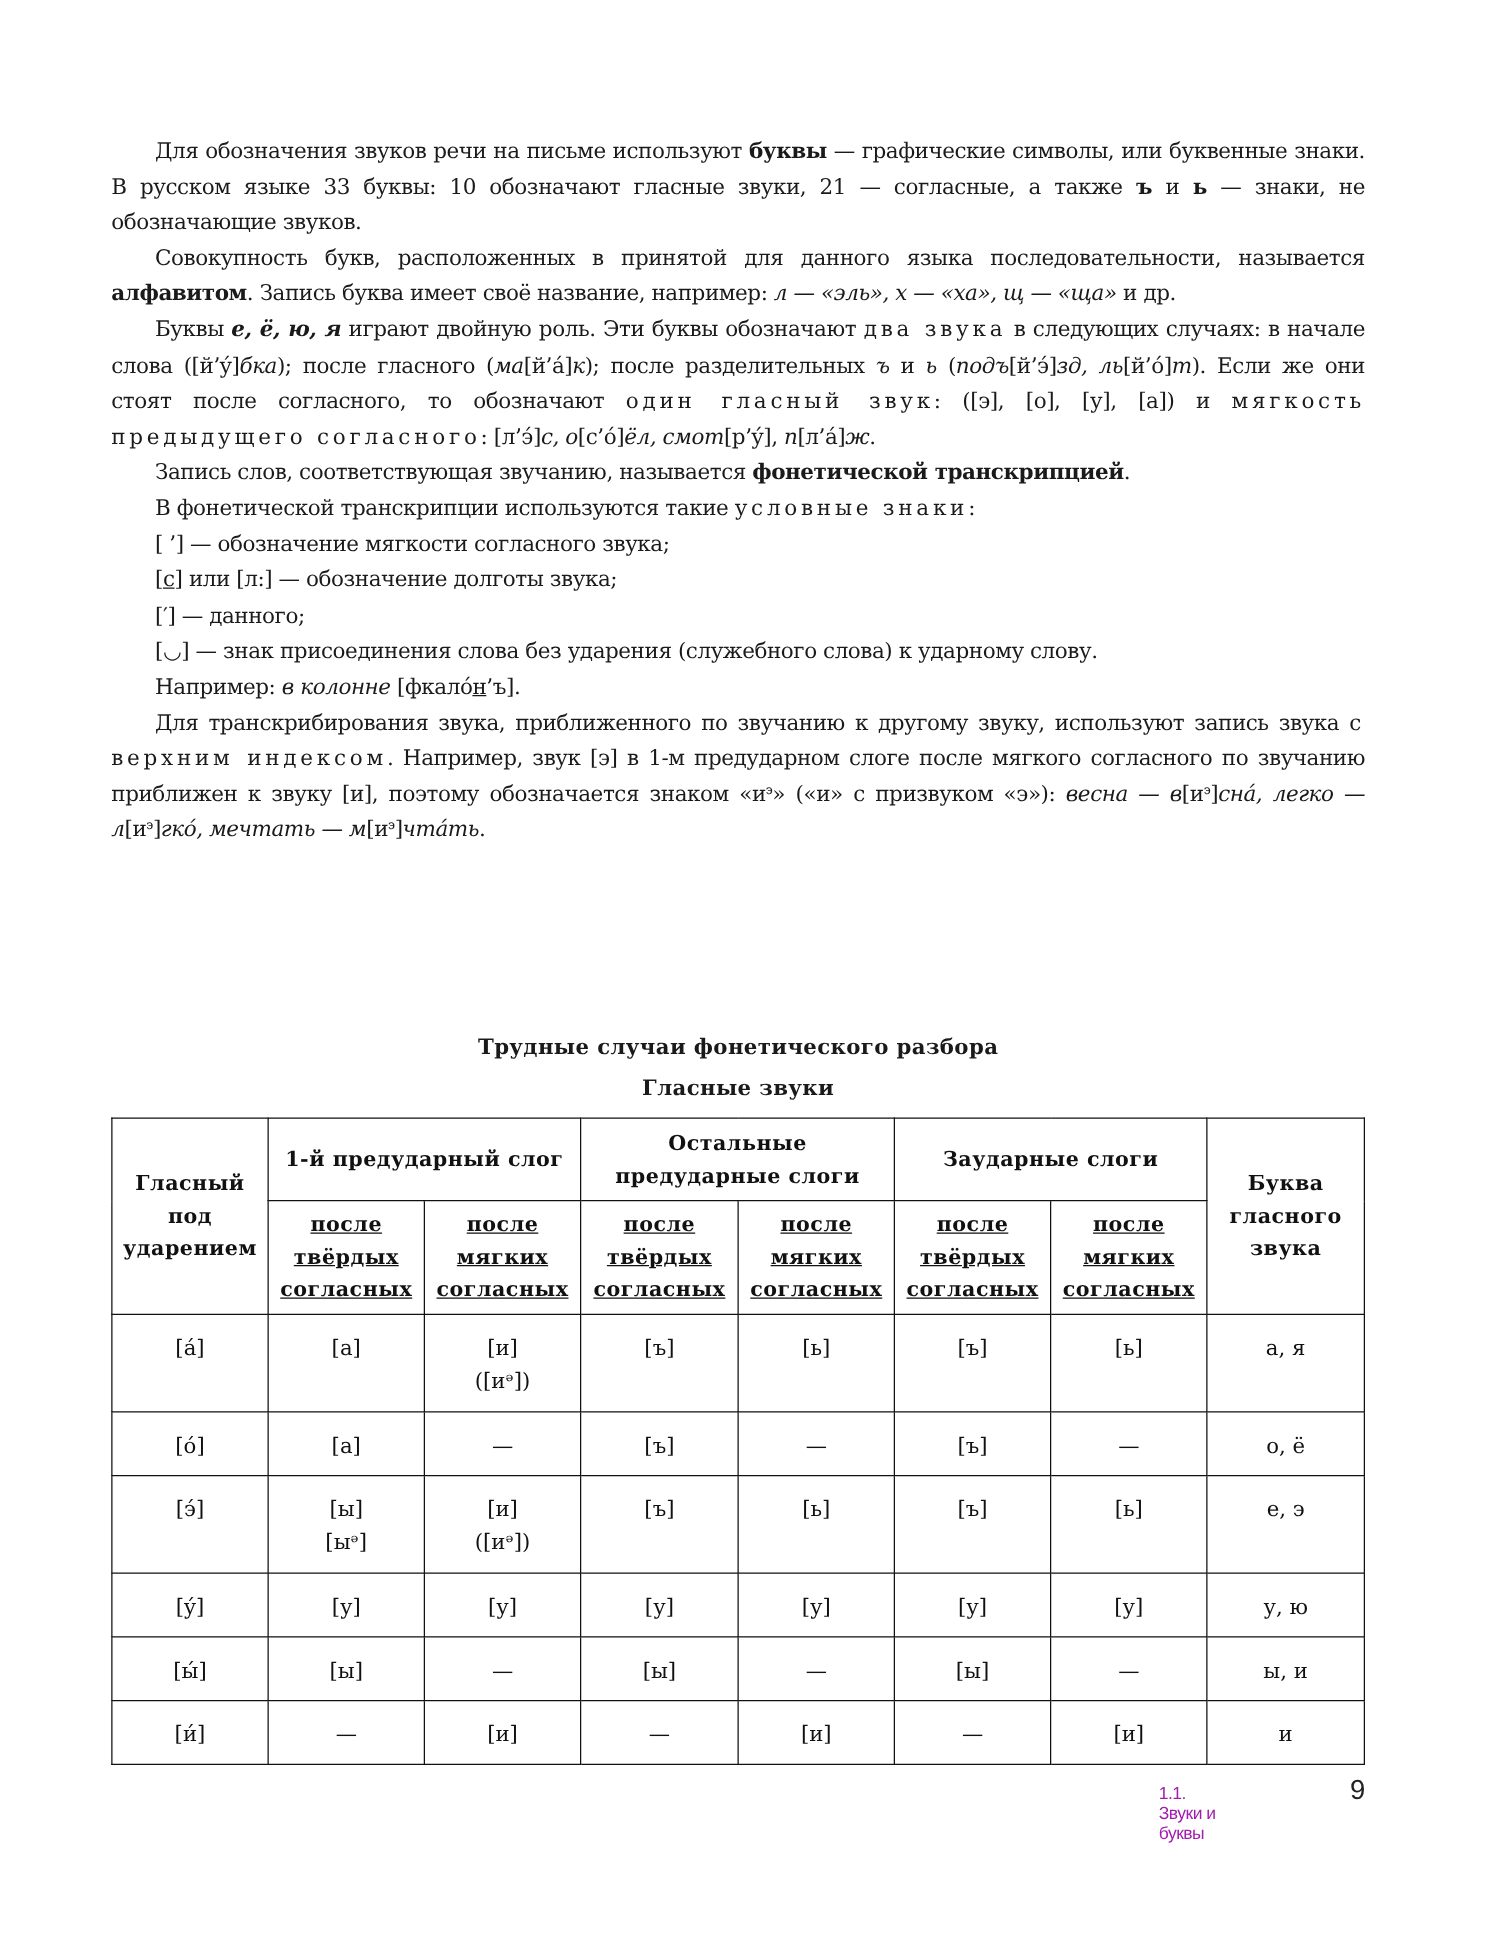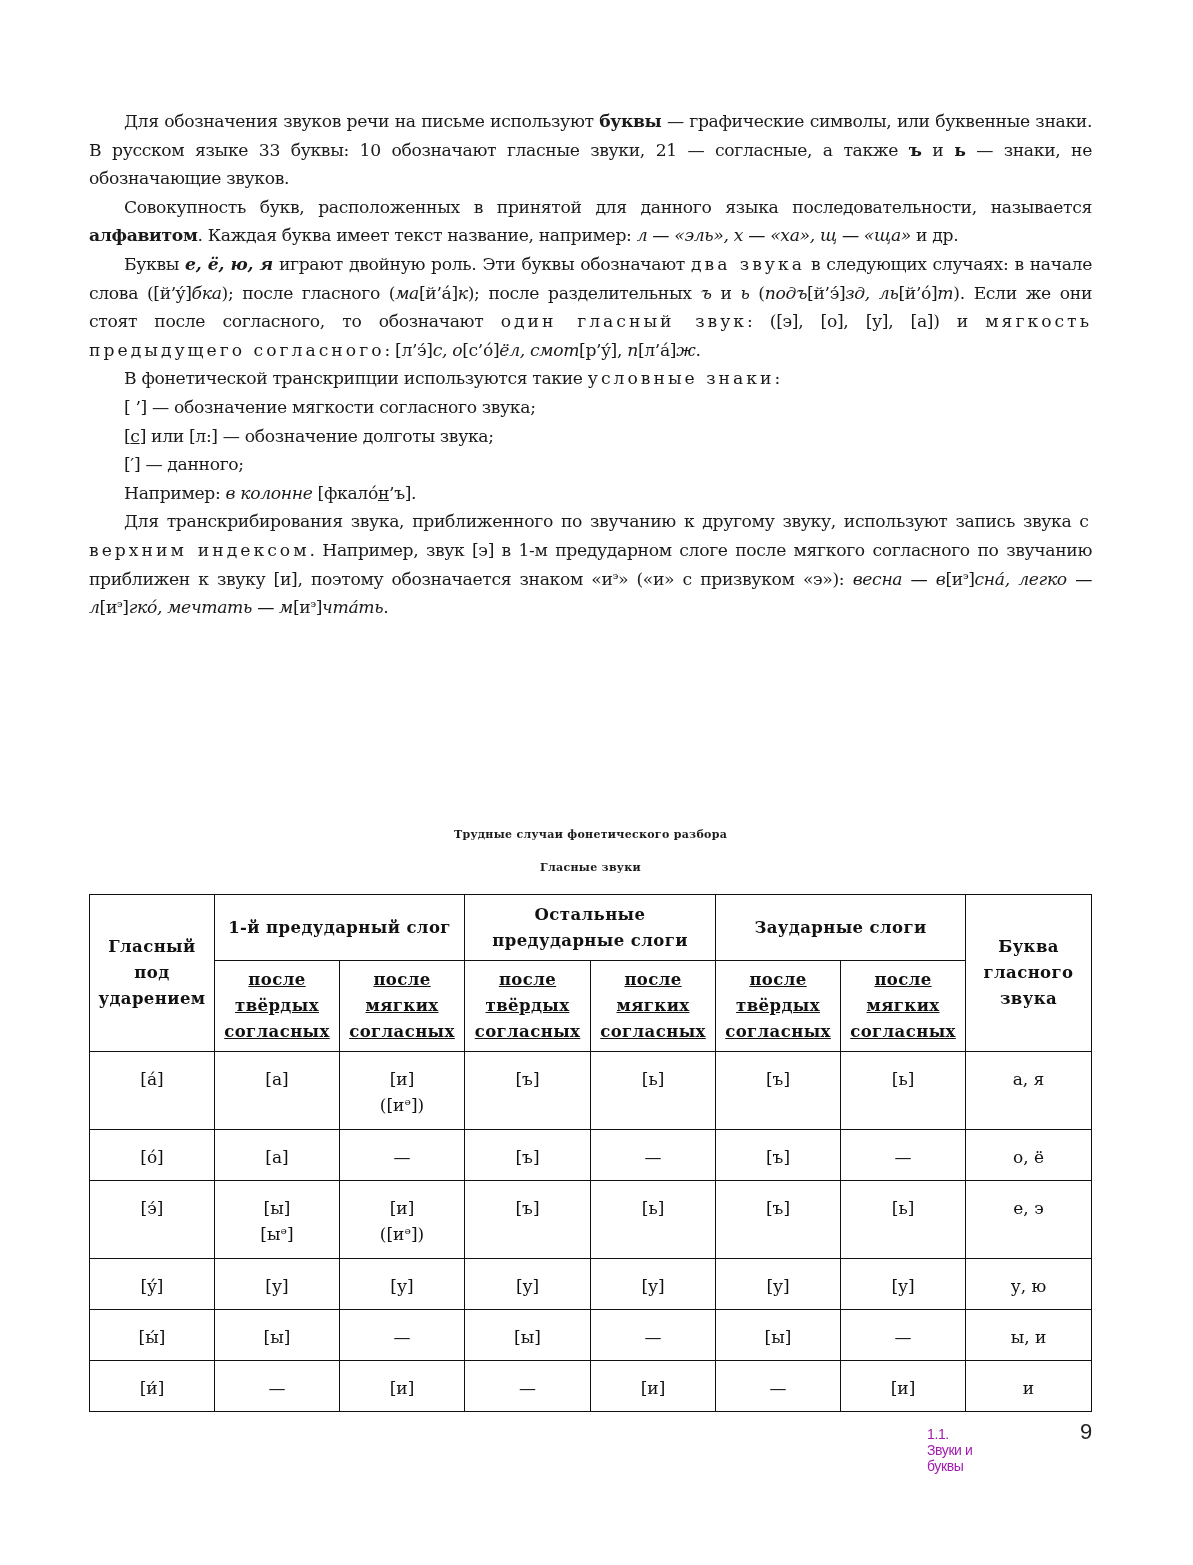--- a/index.html
+++ b/index.html
@@ -11,21 +11,21 @@
     text-align: justify; letter-spacing: -0.35px;
   }
   .text-block p { margin: 0; text-indent: 35px; }
   .text-block b { font-weight: bold; }
   .text-block i { font-style: italic; }
   .sp { letter-spacing: 3px; }
   .u { text-decoration: underline; }
   sup.s { font-size: 10px; vertical-align: 6px; line-height: 0; }
   .caption {
     position: absolute; left: 89px; width: 1003px; text-align: center;
-    font-family: "DejaVu Serif", serif; font-weight: bold; font-size: 11px; letter-spacing: 0.3px;
+    font-family: "DejaVu Serif", serif; font-weight: bold; font-size: 17px; letter-spacing: 0.3px;
   }
   .cap1 { top: 828px; }
   .cap2 { top: 861px; }
   table.phon {
     position: absolute; left: 89px; top: 894px; width: 1002px;
     border-collapse: collapse; table-layout: fixed;
     font-family: "DejaVu Serif", serif; font-size: 16.5px; color: #111;
   }
   table.phon td, table.phon th { border: 1.5px solid #111; text-align: center; padding: 0 2px; }
   table.phon th { font-weight: bold; line-height: 26px; letter-spacing: 0.4px; }
@@ -45,30 +45,32 @@
   }
 </style>
 </head>
 <body>
 
 <div class="page">
 
   <div class="text-block">
     <p><span>Для обозначения звуков речи на письме используют </span><b>буквы</b><span> — графические символы, или буквенные знаки. В русском языке 33 буквы: 10 обозначают гласные звуки, 21 — согласные, а также </span><b>ъ</b><span> и </span><b>ь</b><span> — знаки, не обозначающие звуков.</span></p>
 
-    <p><span>Совокупность букв, расположенных в принятой для данного языка последовательности, называется </span><b>алфавитом</b><span>. Каждая буква имеет текст название, например: </span><i>л — «эль», х — «ха», щ — «ща»</i><span> и др.</span></p>
+    <p><span>Совокупность букв, расположенных в принятой для данного языка последовательности, называется </span><b>алфавитом</b><span>. Запись буква имеет своё название, например: </span><i>л — «эль», х — «ха», щ — «ща»</i><span> и др.</span></p>
 
     <p><span>Буквы </span><b><i>е, ё, ю, я</i></b><span> играют двойную роль. Эти буквы обозначают </span><span class="sp">два звука</span><span> в следующих случаях: в начале слова ([й’ý]</span><i>бка</i><span>); после гласного (</span><i>ма</i><span>[й’á]</span><i>к</i><span>); после разделительных </span><i>ъ</i><span> и </span><i>ь</i><span> (</span><i>подъ</i><span>[й’э́]</span><i>зд, ль</i><span>[й’ó]</span><i>т</i><span>). Если же они стоят после согласного, то обозначают </span><span class="sp">один гласный звук</span><span>: ([э], [о], [у], [а]) и </span><span class="sp">мягкость предыдущего согласного</span><span>: [л’э́]</span><i>с, о</i><span>[с’ó]</span><i>ёл, смот</i><span>[р’ý], </span><i>п</i><span>[л’á]</span><i>ж</i><span>.</span></p>
 
+    <p><span>Запись слов, соответствующая звучанию, называется </span><b>фонетической транскрипцией</b><span>.</span></p>
 
     <p><span>В фонетической транскрипции используются такие </span><span class="sp">условные знаки</span><span>:</span></p>
 
     <p>[ ’] — обозначение мягкости согласного звука;</p>
     <p><span>[</span><span class="u">с</span><span>] или [л:] — обозначение долготы звука;</span></p>
     <p>[′] — данного;</p>
+    <p>[◡] — знак присоединения слова без ударения (служебного слова) к ударному слову.</p>
 
     <p><span>Например: </span><i>в колонне</i><span> [фкалó</span><span class="u">н</span><span>’ъ].</span></p>
 
 
     <p><span>Для транскрибирования звука, приближенного по звучанию к другому звуку, используют запись звука </span><span class="sp">с верхним индексом</span><span>. Например, звук [э] в 1-м предударном слоге после мягкого согласного по звучанию приближен к звуку [и], поэтому обозначается знаком «и</span><sup class="s">э</sup><span>» («и» с призвуком «э»): </span><i>весна — в</i><span>[и</span><sup class="s">э</sup><span>]</span><i>сна́, легко — л</i><span>[и</span><sup class="s">э</sup><span>]</span><i>гкó, мечтать — м</i><span>[и</span><sup class="s">э</sup><span>]</span><i>чта́ть</i><span>.</span></p>
   </div>
 
   <div class="caption cap1">Трудные случаи фонетического разбора</div>
   <div class="caption cap2">Гласные звуки</div>
 

